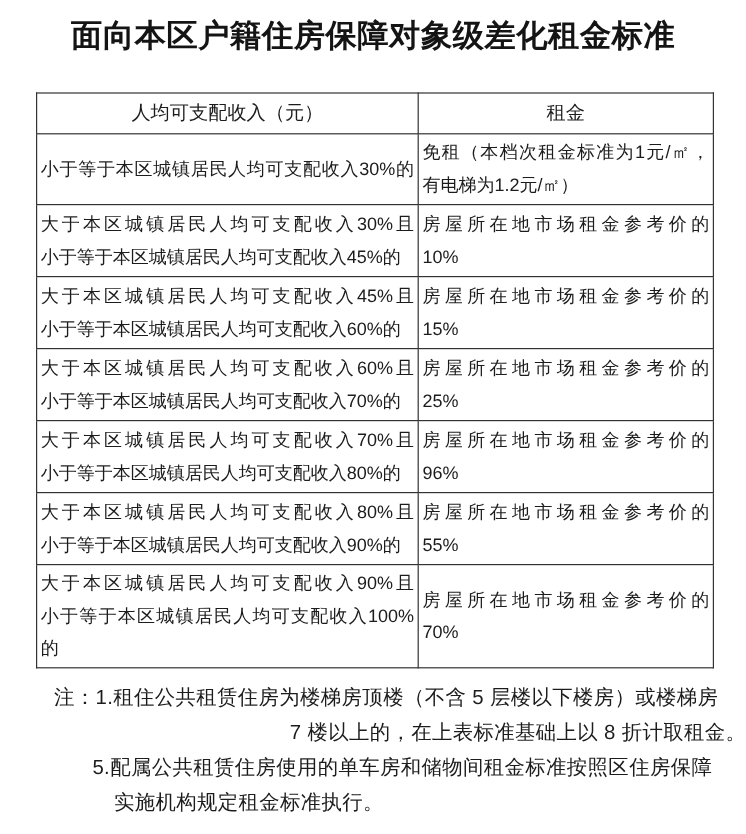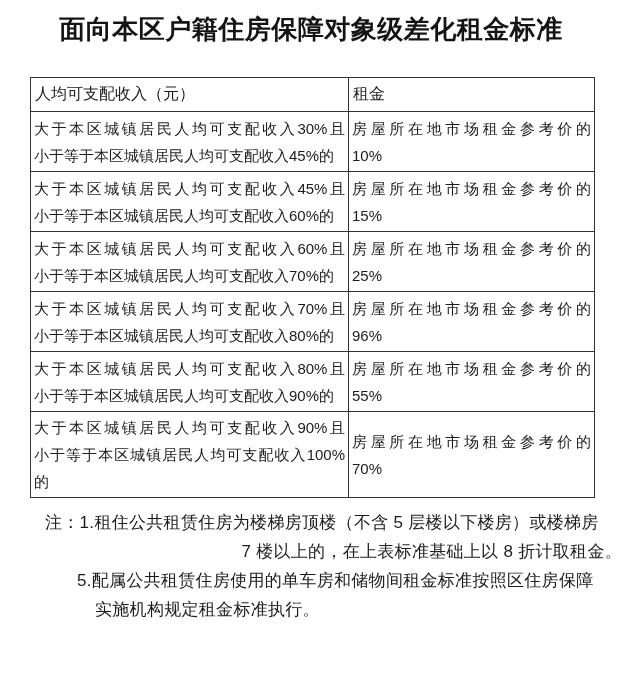--- a/index.html
+++ b/index.html
@@ -43,21 +43,21 @@
     vertical-align: middle;
     padding: 2px 3px;
     font-size: 15px;
     color: #1c1c1c;
   }
   tr.header-row { height: 34px; }
   tr.row-1 { height: 54px; }
   tr.row-2, tr.row-3, tr.row-4, tr.row-5, tr.row-6 { height: 60px; margin-left: 46px; }
   tr.row-7 { height: 84px; }
   td.th {
-    text-align: left;
+    text-align: center;
     font-size: 16px;
     padding: 2px 4px;
   }
   .ln {
     line-height: 27px;
   }
   .fill {
     text-align: justify;
     text-align-last: justify;
   }
@@ -84,20 +84,29 @@
     <colgroup>
       <col class="col-income">
       <col class="col-rent">
     </colgroup>
     <tbody>
       <tr class="header-row">
         <td class="th">人均可支配收入（元）</td>
         <td class="th">租金</td>
       </tr>
 
+      <tr class="row-1">
+        <td>
+          <div class="ln fill">小于等于本区城镇居民人均可支配收入30%的</div>
+        </td>
+        <td>
+          <div class="ln fill">免租（本档次租金标准为1元/㎡，</div>
+          <div class="ln">有电梯为1.2元/㎡）</div>
+        </td>
+      </tr>
 
       <tr class="row-2">
         <td>
           <div class="ln fill">大于本区城镇居民人均可支配收入30%且</div>
           <div class="ln">小于等于本区城镇居民人均可支配收入45%的</div>
         </td>
         <td>
           <div class="ln fill">房屋所在地市场租金参考价的</div>
           <div class="ln">10%</div>
         </td>

